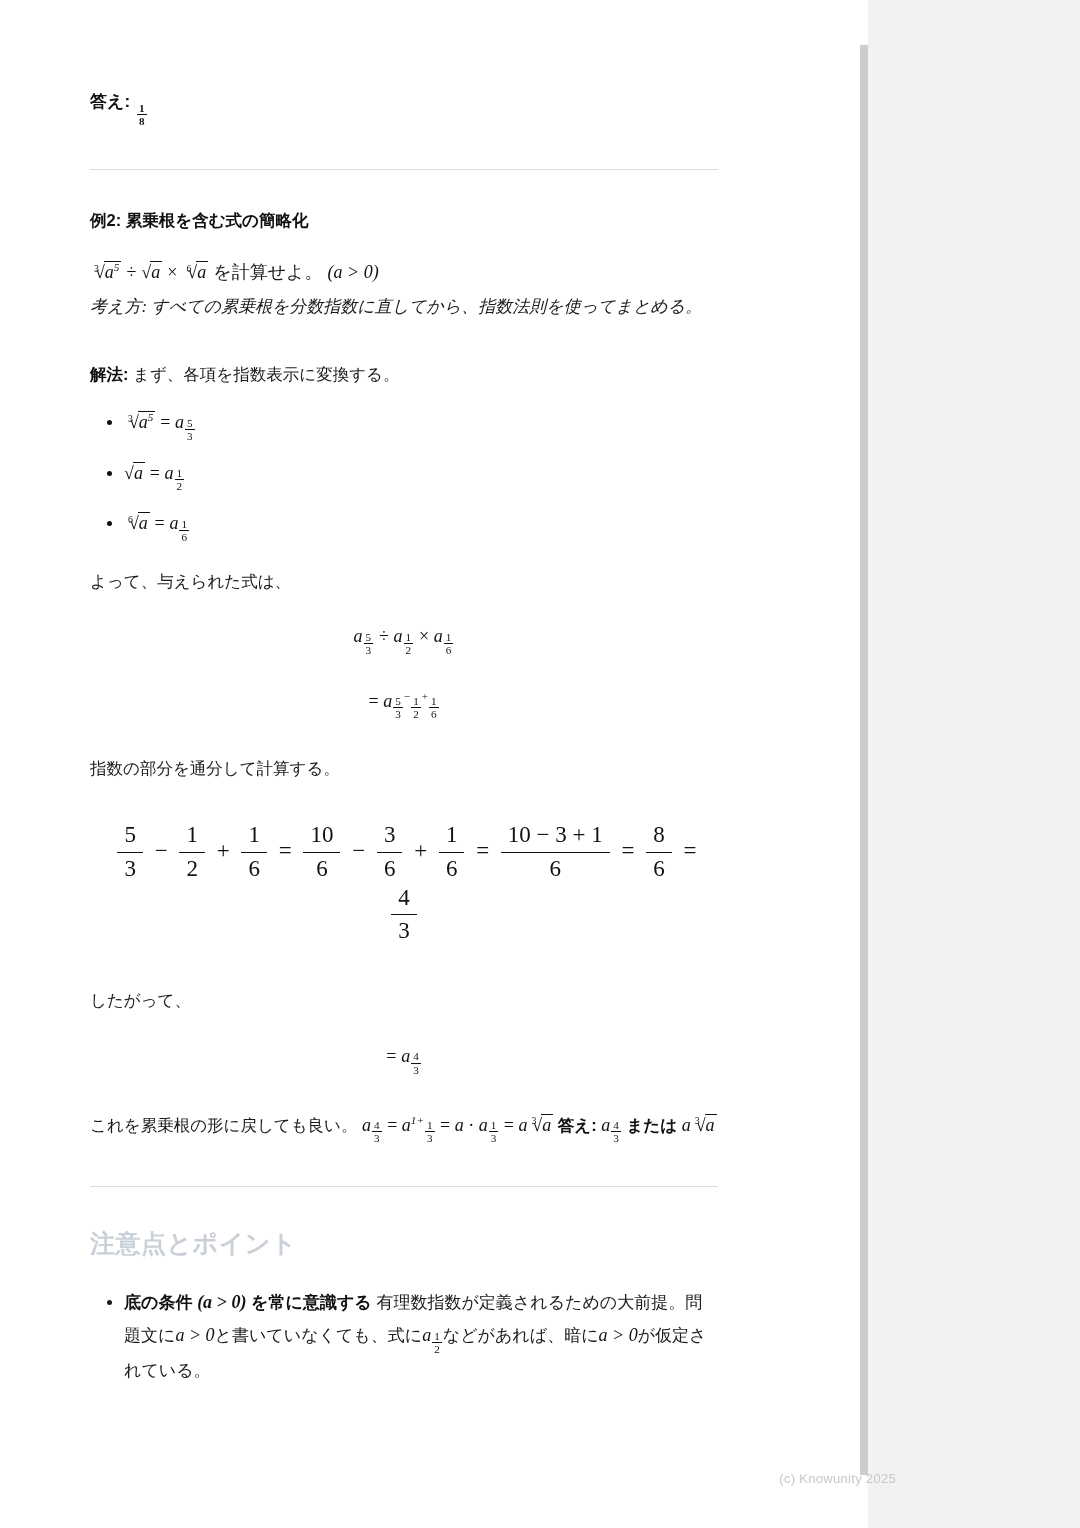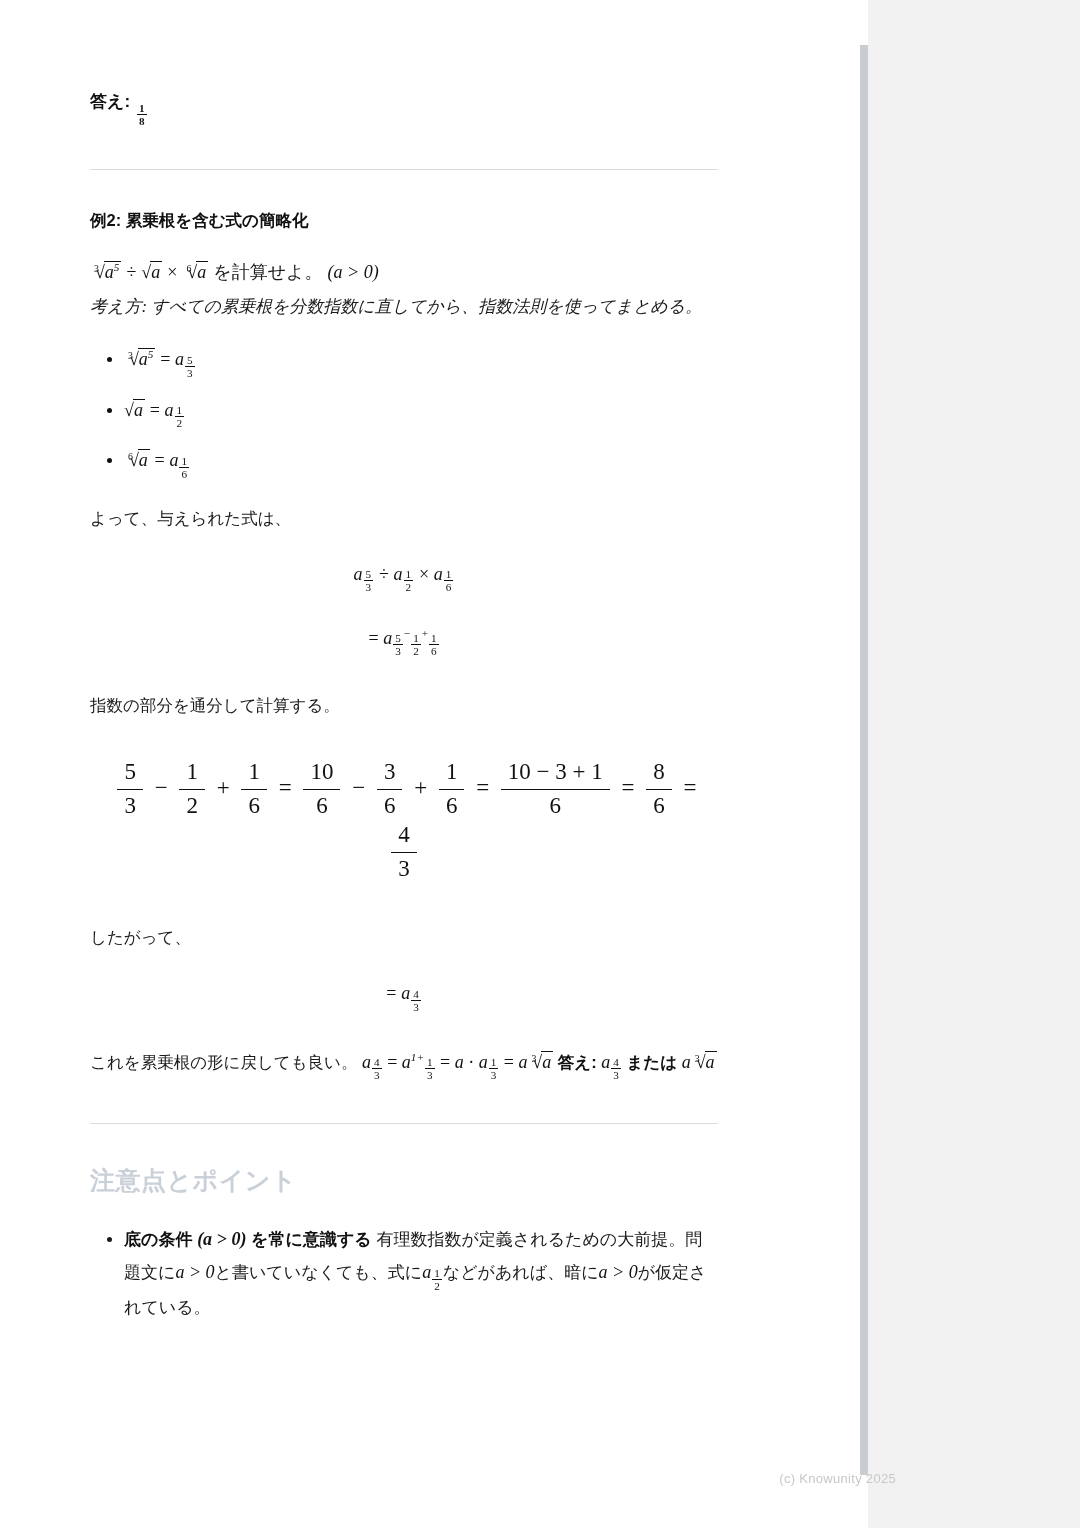--- a/index.html
+++ b/index.html
@@ -84,21 +84,21 @@
     font-size: 16.5px;
     line-height: 1.75;
     color: #1b1b1b;
     margin: 0 0 22px 0;
   }
   .idea {
     font-family: "Liberation Serif", serif;
     font-style: italic;
     font-size: 17px;
     color: #1b1b1b;
-    margin: 4px 0 28px 0;
+    margin: 4px 0 40px 0;
     line-height: 1.6;
   }
   .statement {
     font-size: 18px;
     margin: 0 0 6px 0;
     line-height: 1.6;
     color: #111;
   }
   ul.bullets {
     margin: 0 0 24px 0;
@@ -243,20 +243,24 @@
       <span class="math-inline radical"><span class="idx">6</span><span class="sign">√</span><span class="rad-body">a</span></span>
       <span class="jp">を計算せよ。</span>
       <span class="math-inline">(a &gt; 0)</span>
     </div>
 
     <div class="idea">
       <span>考え方:</span>
       <span>すべての累乗根を分数指数に直してから、指数法則を使ってまとめる。</span>
     </div>
 
+    <div class="para">
+      <span class="b">解法:</span>
+      <span>まず、各項を指数表示に変換する。</span>
+    </div>
 
     <ul class="bullets">
       <li>
         <span class="math-inline radical"><span class="idx">3</span><span class="sign">√</span><span class="rad-body">a<sup class="expo">5</sup></span></span>
         <span class="math-inline upright">=</span>
         <span class="math-inline">a<sup class="expo"><span class="frac" style="font-size:1em;">
                 <span>5</span>
                 <span>3</span>
               </span></sup></span>
       </li>

